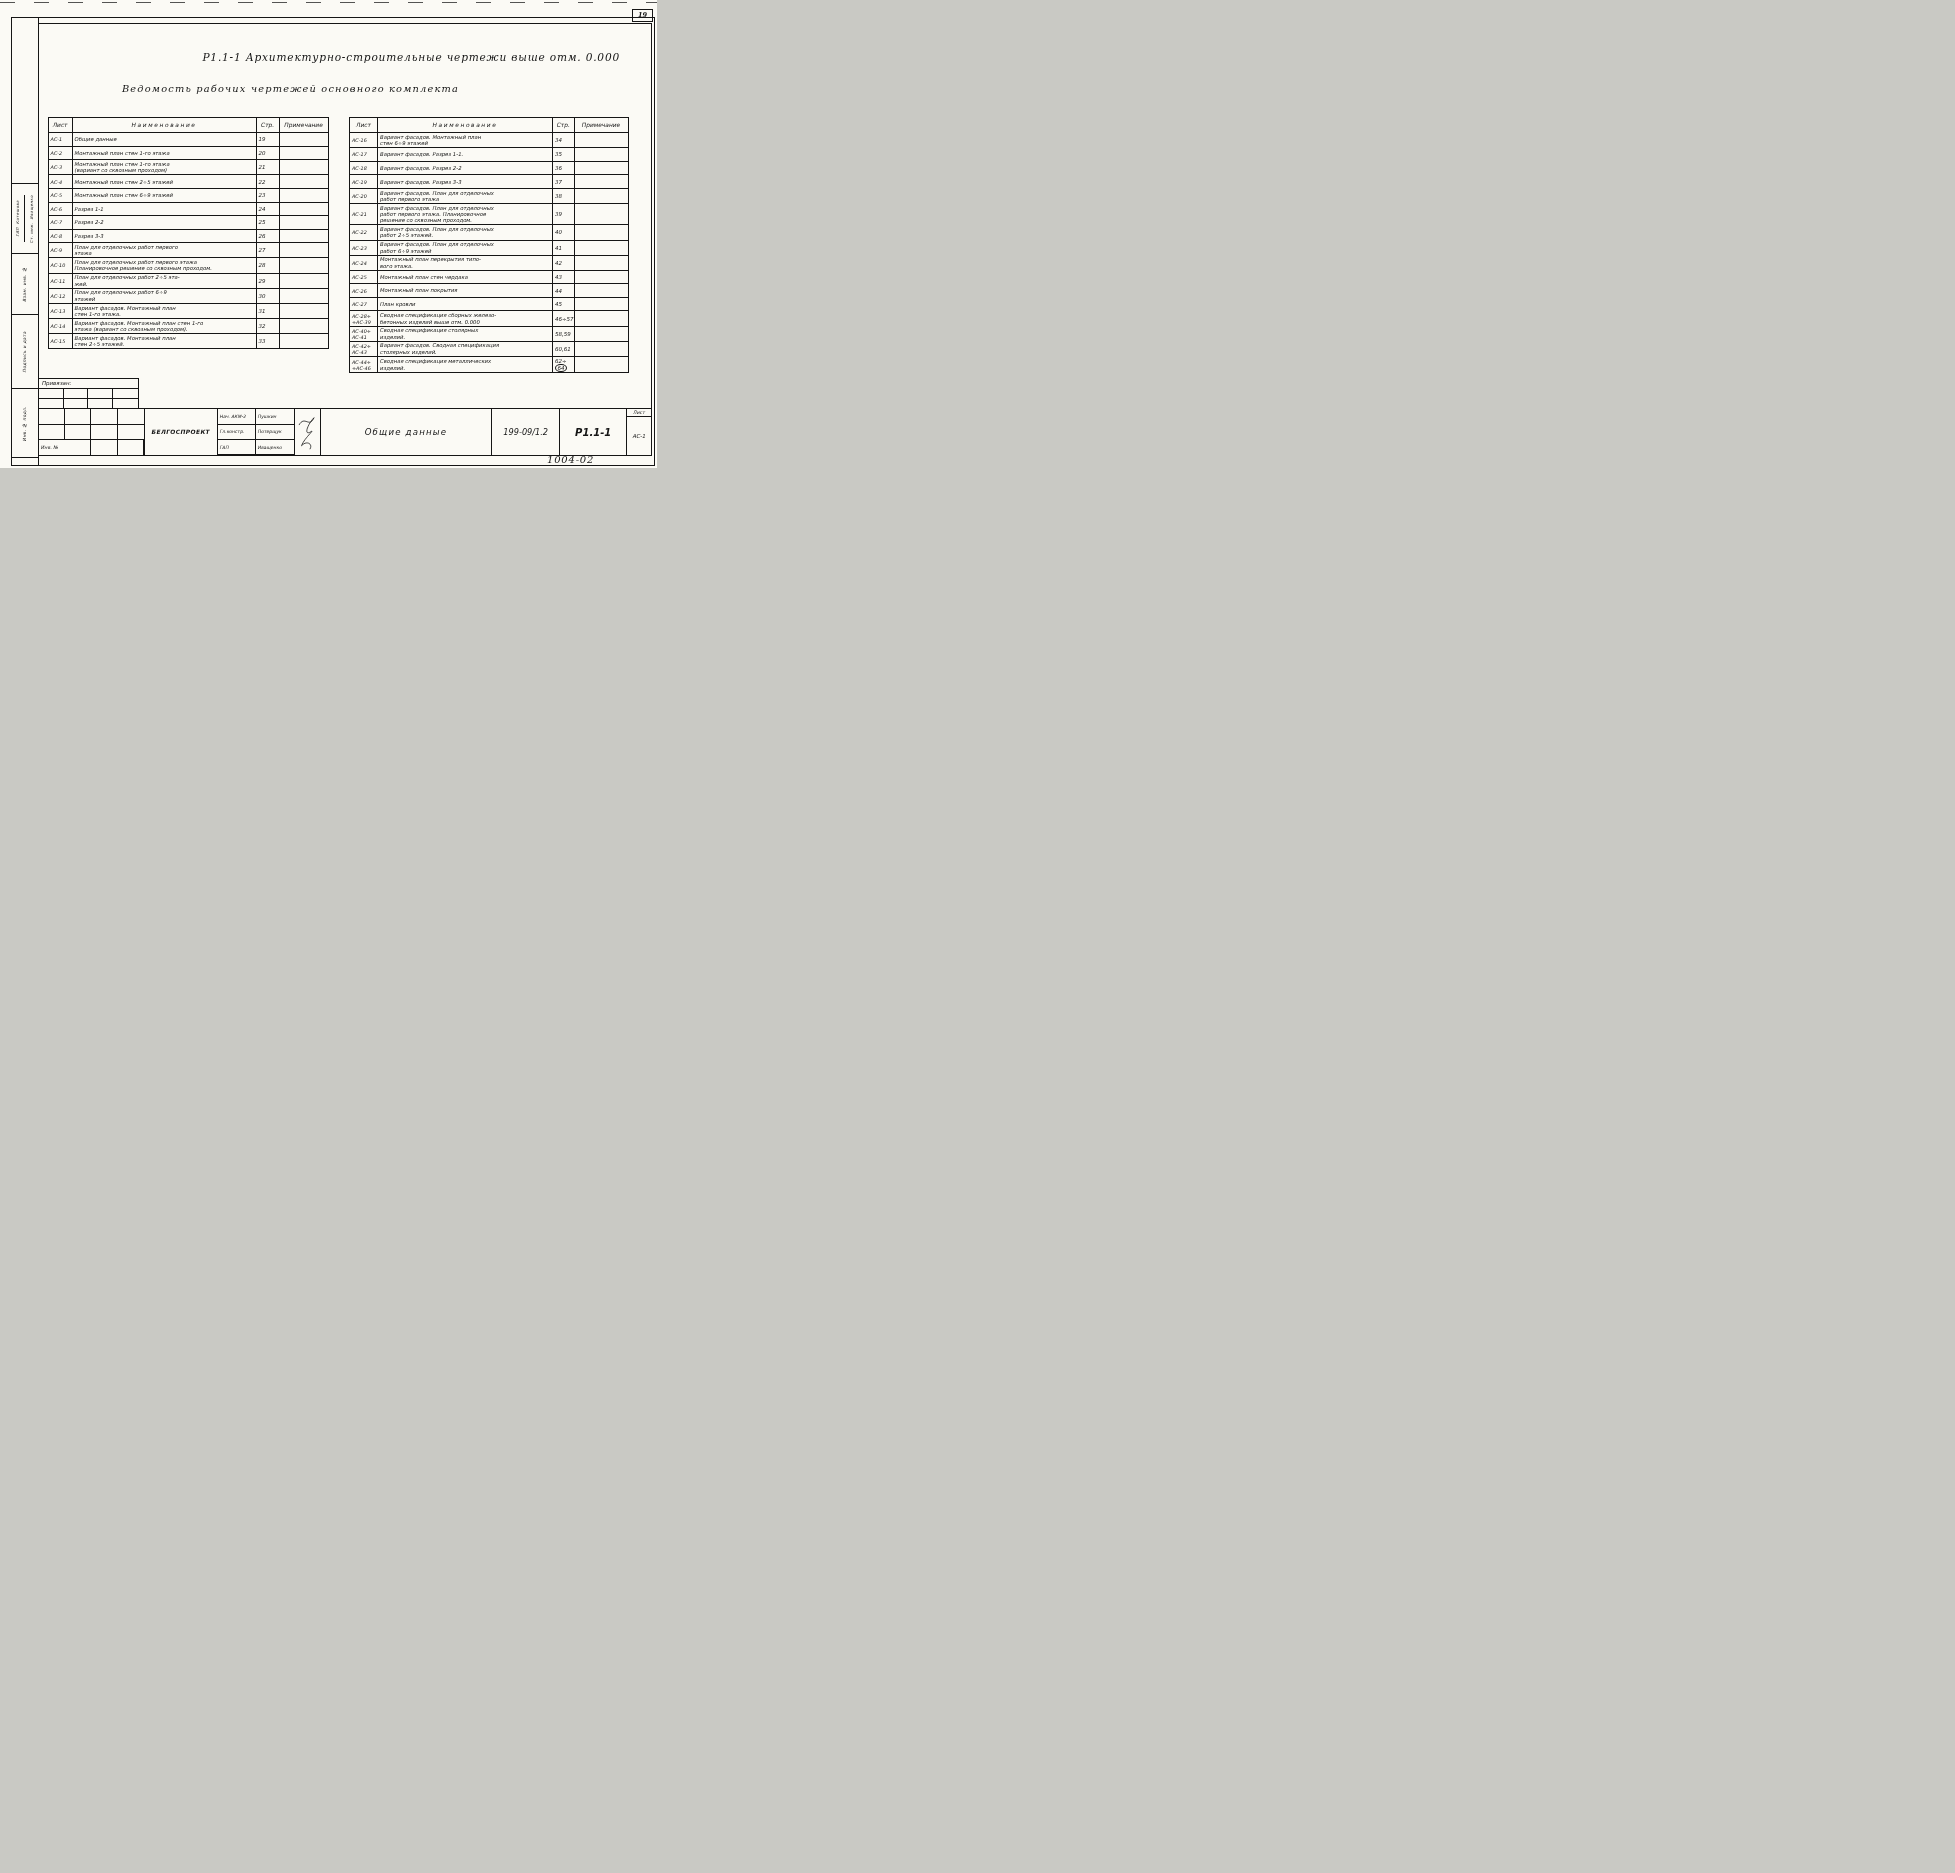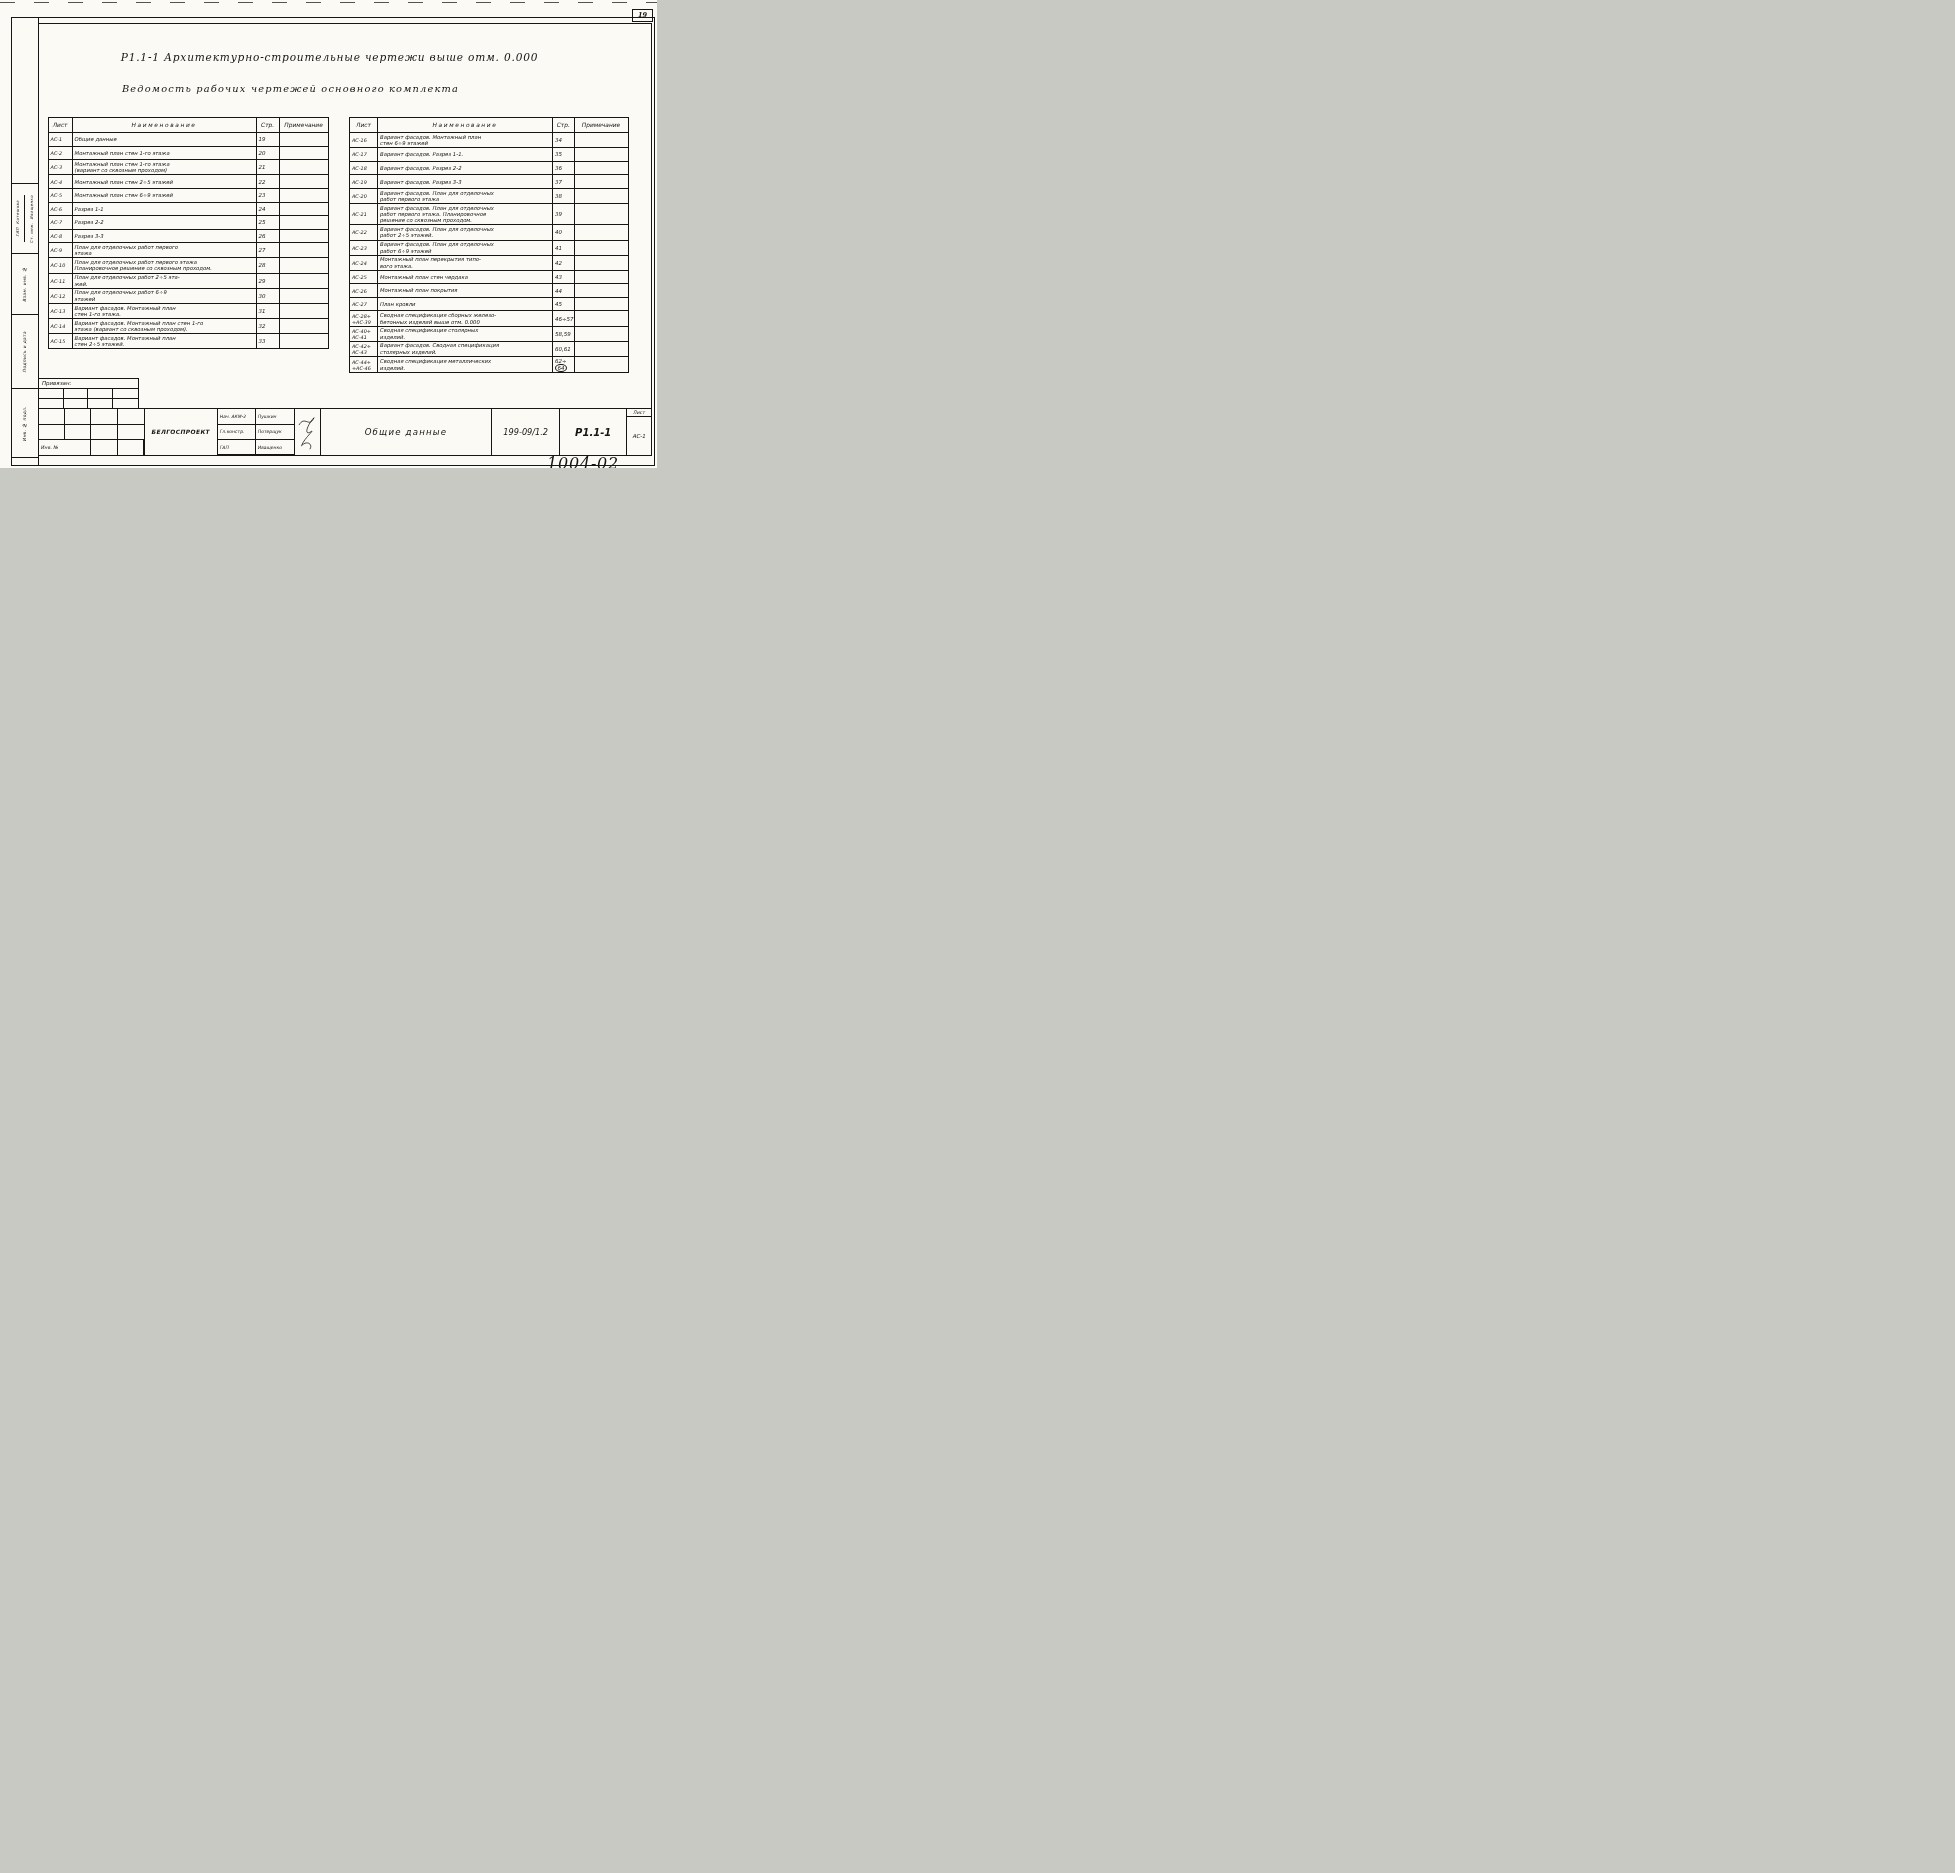--- a/index.html
+++ b/index.html
@@ -27,21 +27,21 @@
   .s6{flex:1;border-bottom:none;}
   .vtext{writing-mode:vertical-rl;transform:rotate(180deg);white-space:nowrap;
     font-size:4.3px;font-style:italic;letter-spacing:0.4px;}
   .strip-col{flex:1;display:flex;align-items:center;justify-content:center;}
   .strip-col + .strip-col{border-left:0.4px solid #161616;}
   .strip-col .vtext{font-size:3.9px;}
 
   
   .frame{position:absolute;left:38px;top:23px;width:612px;height:431px;border:1.2px solid #161616;
     background:#fbfaf5;}
-  .title{position:absolute;left:0;right:31px;top:27px;text-align:center;font-size:10.6px;
+  .title{position:absolute;left:0;right:31px;top:27px;text-align:right;font-size:10.6px;
     letter-spacing:0.8px;white-space:nowrap;}
   .subtitle{position:absolute;left:0;right:109px;top:59px;text-align:center;font-size:9.8px;
     letter-spacing:1.2px;white-space:nowrap;}
 
   
   table.list-table{position:absolute;border-collapse:collapse;border:1px solid #161616;
     table-layout:fixed;background:transparent;}
   .list-table th,.list-table td{border:0.6px solid #161616;padding:0.8px 2px;vertical-align:middle;}
   .list-table th{font-size:5.9px;font-weight:normal;font-style:italic;text-align:center;height:12.5px;}
   .th-name{letter-spacing:1.6px;}
@@ -80,21 +80,21 @@
   .doc-title{flex:1;display:flex;align-items:center;justify-content:center;font-size:8.6px;
     letter-spacing:1.2px;font-style:italic;}
   .code-cell{width:67px;display:flex;align-items:center;justify-content:center;font-size:8.2px;font-style:italic;}
   .album-cell{width:66px;display:flex;align-items:center;justify-content:center;font-size:10px;
     font-style:italic;font-weight:bold;}
   .sheet-col{width:24px;display:flex;flex-direction:column;}
   .sheet-col .lab{border-bottom:0.6px solid #161616;text-align:center;font-size:4.7px;font-style:italic;
     padding:0.8px 0;}
   .sheet-col .val{flex:1;display:flex;align-items:center;justify-content:center;font-size:5.5px;font-style:italic;}
 
-  .hw-number{position:absolute;left:547px;top:454px;font-size:16px;letter-spacing:0.8px;}
+  .hw-number{position:absolute;left:547px;top:454px;font-size:10px;letter-spacing:0.8px;}
   svg.squiggle path{fill:none;stroke:#161616;stroke-width:2;stroke-linecap:round;}
 </style>
 </head>
 <body>
 
 <div class="sheet">
 
   <div class="top-dashes"></div>
 
   <div class="page-num serifhand">19</div>

